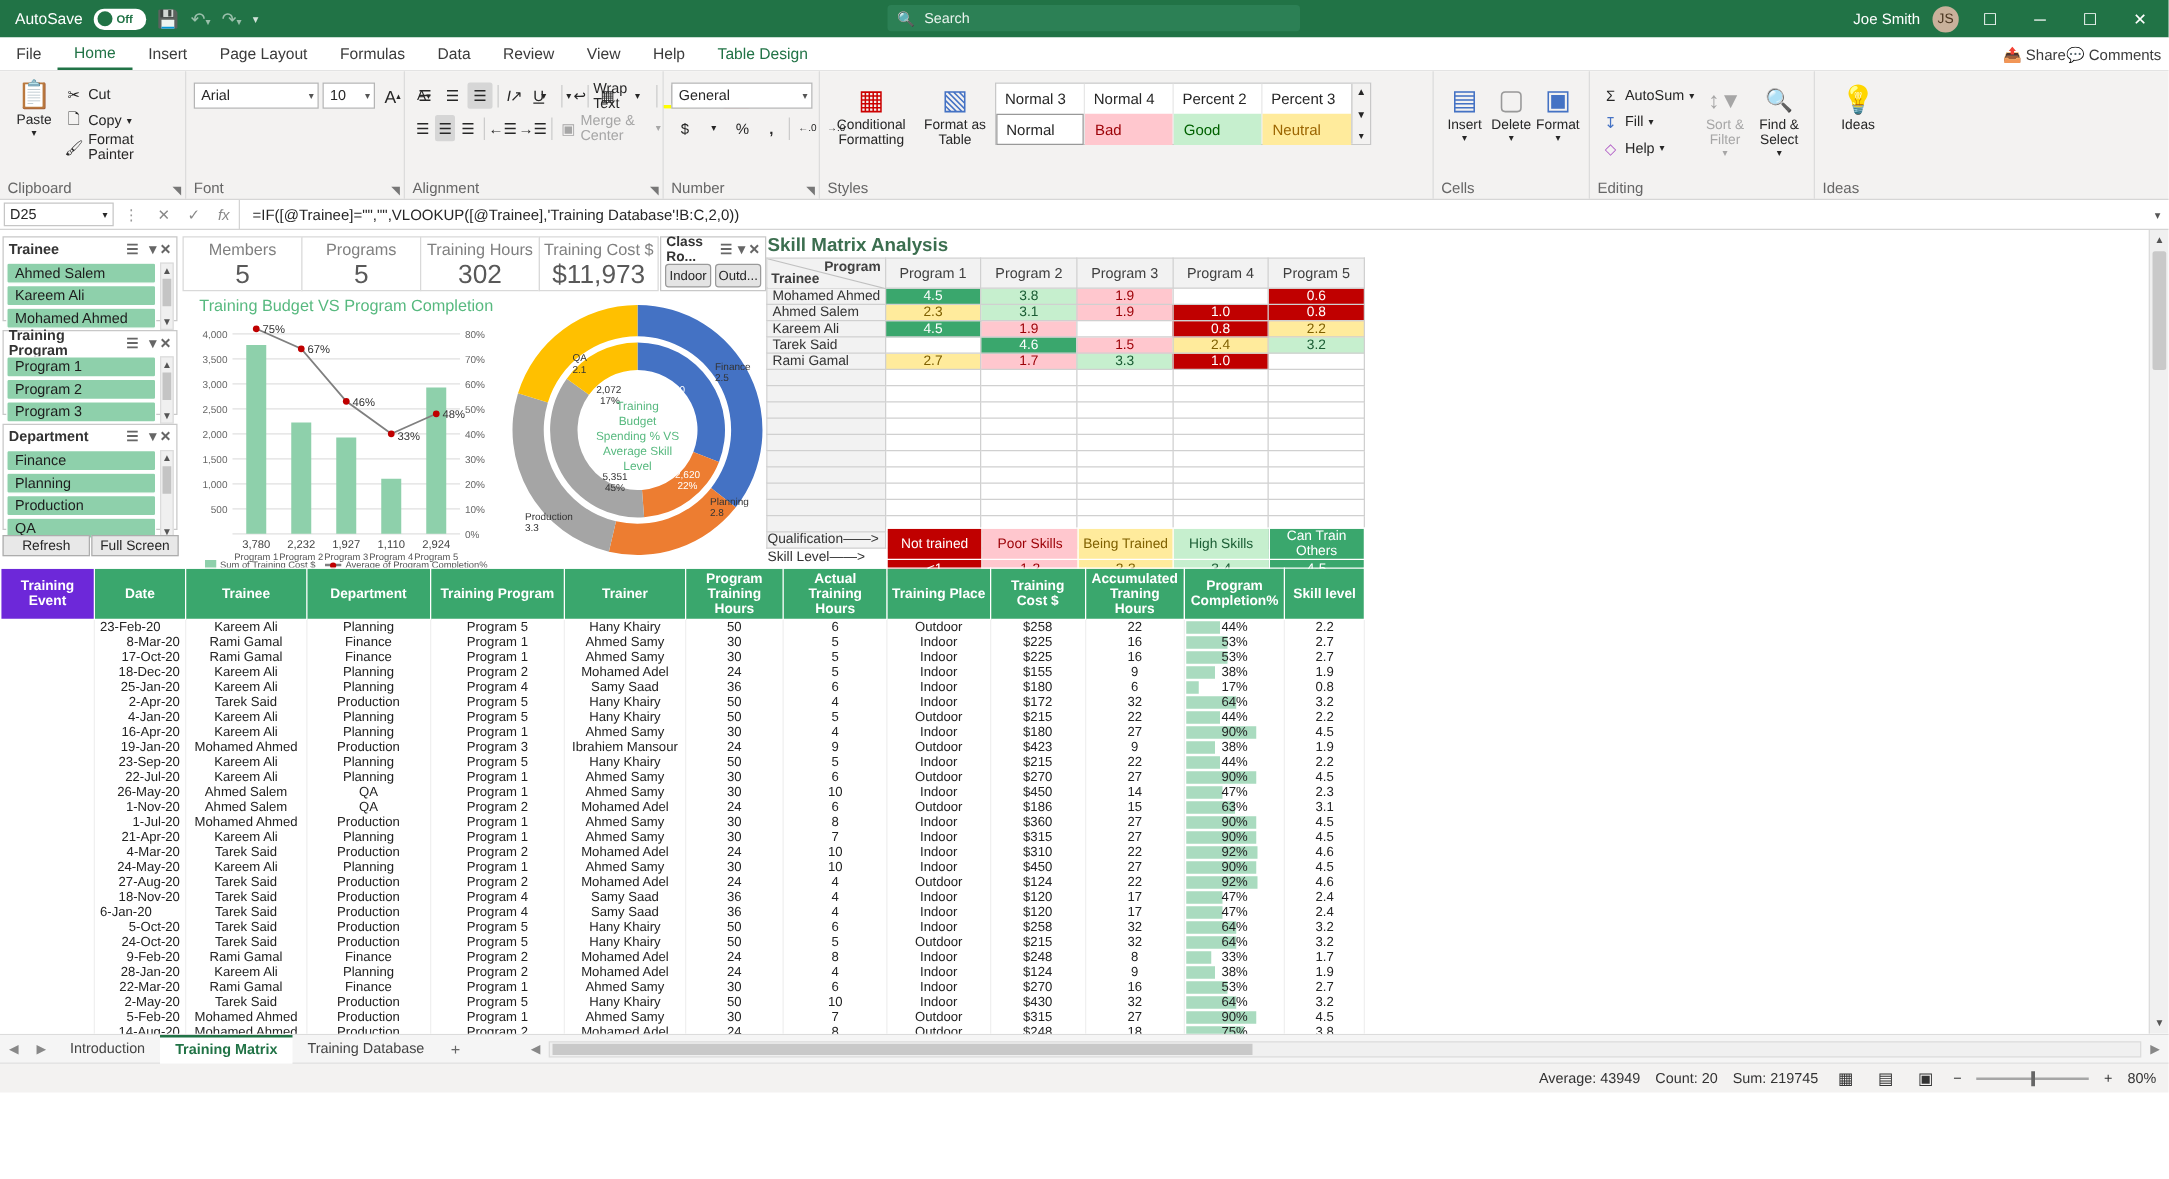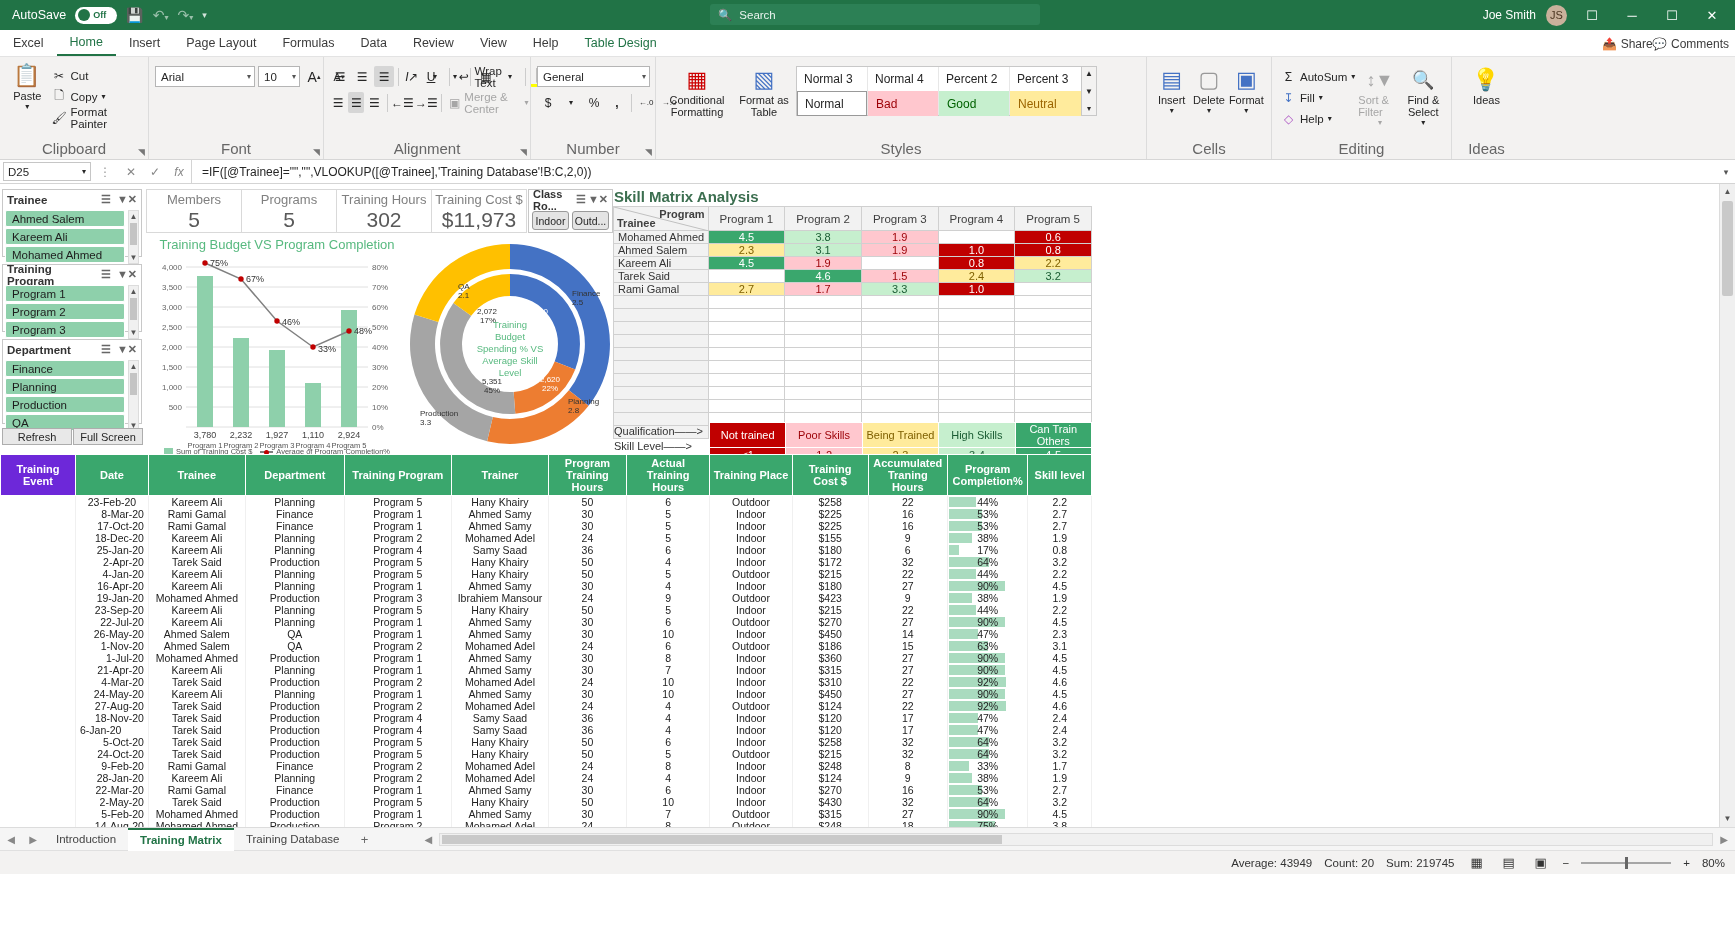--- a/index.html
+++ b/index.html
@@ -51,21 +51,21 @@
   .rtab.ctx { color: #217346; }
   .rt-right { position: absolute; right: 6px; top: 0; height: 27px; display: flex; align-items: center; font-size: 12px; color: #3b3b3b; }
   
   .ribbon {
     height: 103px; background: #f3f2f1; display: flex; position: relative;
     border-bottom: 1px solid #d6d6d6; font-size: 11.5px;
   }
   .rgroup { position: relative; padding: 3px 6px 0 6px; display: flex; flex-direction: column; }
   .rgroup + .rgroup { border-left: 1px solid #dcdcdc; }
   .rg-body { flex: 1; display: flex; align-items: flex-start; }
-  .rg-title { text-align: center; font-size: 15px; color: #666; padding-bottom: 2px; }
+  .rg-title { font-size: 12px; color: #666; padding-bottom: 2px; }
   .big-btn { display: flex; flex-direction: column; align-items: center; width: 46px; padding-top: 4px; cursor: pointer; }
   .big-ic { font-size: 22px; line-height: 24px; }
   .big-lb { font-size: 11px; margin-top: 2px; }
   .sm-row { display: flex; align-items: center; gap: 4px; height: 21px; cursor: pointer; padding: 0 3px; }
   .sm-ic { width: 15px; text-align: center; font-size: 12px; }
   .fld { border: 1px solid #b5b5b5; background: #fff; height: 21px; display: flex; align-items: center; padding: 0 3px 0 5px; font-size: 11.5px; }
   .fld .cv { flex: 1; }
   .fld .ar { font-size: 8px; color: #555; }
   .btn-sq { width: 22px; height: 21px; display: flex; align-items: center; justify-content: center; cursor: pointer; font-size: 12px; border-radius: 2px;}
   .btn-sq.on { background: #d6d6d6; }
@@ -178,21 +178,21 @@
     <span class="user-name">Joe Smith</span>
     <span class="avatar">JS</span>
     <span class="win-btn">☐</span>
     <span class="win-btn">─</span>
     <span class="win-btn">☐</span>
     <span class="win-btn">✕</span>
   </div>
 </div>
 
 <div class="ribbon-tabs">
-  <div class="rtab">Excel</div>
+  <div class="rtab">File</div>
   <div class="rtab active">Home</div>
   <div class="rtab">Insert</div>
   <div class="rtab">Page Layout</div>
   <div class="rtab">Formulas</div>
   <div class="rtab">Data</div>
   <div class="rtab">Review</div>
   <div class="rtab">View</div>
   <div class="rtab">Help</div>
   <div class="rtab ctx">Table Design</div>
   <div class="rt-right">
@@ -397,21 +397,21 @@
           <span style="font-size:8px">▾</span>
         </div>
         <div class="sm-row">
           <span class="sm-ic" style="color:#b05cc6">◇</span>
           <span>Help</span>
           <span style="font-size:8px">▾</span>
         </div>
       </div>
       <div class="big-btn" style="width:44px;color:#a6a6a6">
         <span class="big-ic" style="font-size:18px">↕▼</span>
-        <span class="big-lb" style="line-height:12px">Sort &amp; Filter</span>
+        <span class="big-lb" style="text-align:center;line-height:12px">Sort &amp; Filter</span>
         <span style="font-size:8px">▾</span>
       </div>
       <div class="big-btn" style="width:44px">
         <span class="big-ic" style="font-size:18px">🔍</span>
         <span class="big-lb" style="text-align:center;line-height:12px">Find &amp; Select</span>
         <span style="font-size:8px">▾</span>
       </div>
     </div>
     <div class="rg-title">Editing</div>
   </div>
@@ -855,21 +855,21 @@
           <th style="width: 79px;">Training Place</th>
           <th style="width: 73px;">Training Cost  $</th>
           <th style="width: 75px;">Accumulated Traning Hours</th>
           <th style="width: 73px;">Program Completion%</th>
           <th style="width: 61px;">Skill level</th>
         </tr>
     </thead>
     <tbody id="dt-body">
         <tr>
           <td style="text-align: center;"></td>
-          <td style="text-align: center;">23-Feb-20</td>
+          <td style="text-align: left;">23-Feb-20</td>
           <td style="text-align: center;">Kareem Ali</td>
           <td style="text-align: center;">Planning</td>
           <td style="text-align: center;">Program 5</td>
           <td style="text-align: center;">Hany Khairy</td>
           <td style="text-align: center;">50</td>
           <td style="text-align: center;">6</td>
           <td style="text-align: center;">Outdoor</td>
           <td style="text-align: center;">$258</td>
           <td style="text-align: center;">22</td>
           <td class="bar-cell" style="text-align: center;"><div class="bar" style="width: 27.28px;"></div><span>44%</span></td>

